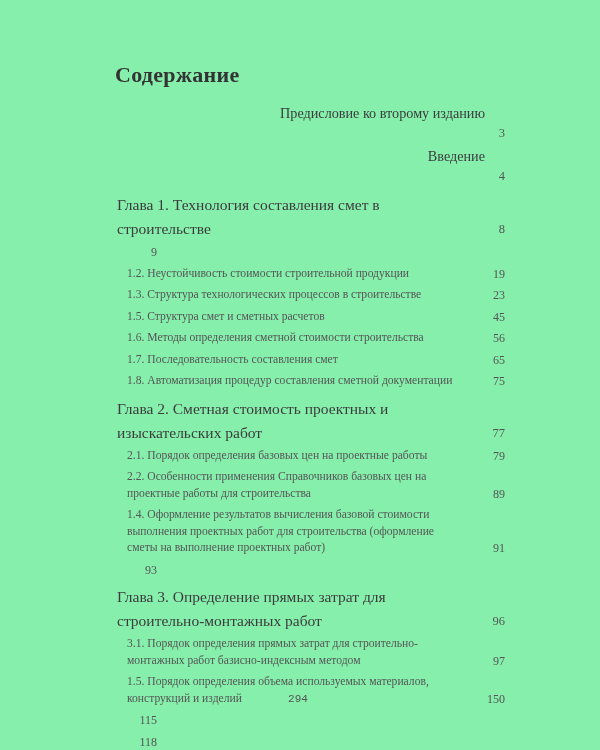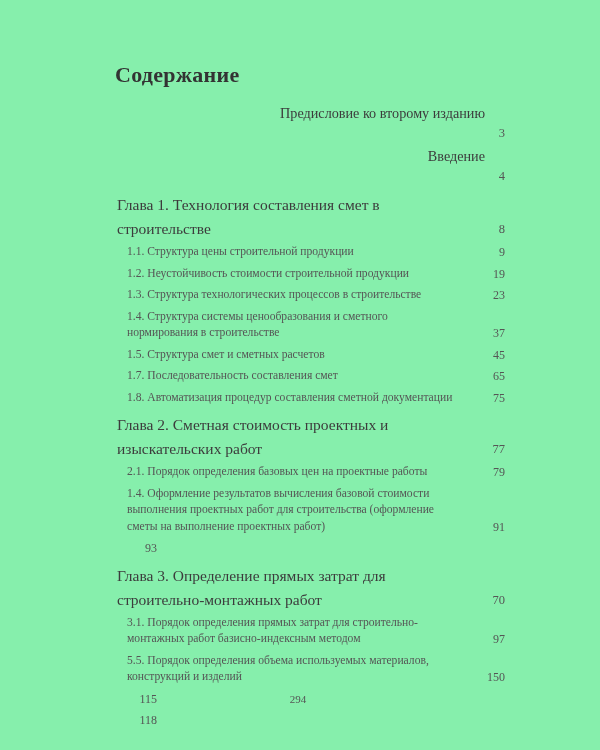--- a/index.html
+++ b/index.html
@@ -11,21 +11,21 @@
   .toc { position: absolute; left: 117px; top: 103px; width: 388px; }
   .row { display: flex; align-items: flex-end; justify-content: space-between; }
   .row .txt { flex: 1; padding-right: 20px; }
   .row .pg { width: 30px; text-align: right; }
   .row.top { font-size: 14.2px; line-height: 20px; color: #3c3c3c; margin-bottom: 3px; flex-direction: column; }
   .row.chapter { font-size: 15.5px; line-height: 24px; color: #3c3c3c; margin-bottom: 3px; margin-top: 7px; }
   .row.chapter .pg, .row.top .pg { font-size: 12.5px; color: #555; }
   .row.sub { font-size: 11.6px; line-height: 16.5px; color: #555; padding-left: 10px; margin-bottom: 5px; }
   .row.sub .pg { font-size: 12px; color: #555; }
   .footer { position: absolute; left: 0; width: 596px; top: 693px; text-align: center;
-            font-family: Liberation Serif, serif; font-size: 11px; color: #555; }
+            font-family: Liberation Mono, monospace; font-size: 11px; color: #555; }
 </style>
 </head>
 <body>
 
 <div class="page">
   <h1 class="title">Содержание</h1>
 
   <div class="toc">
     <div class="row top">
         <span class="txt">Предисловие ко второму изданию</span>
@@ -33,72 +33,75 @@
       </div>
     <div class="row top">
         <span class="txt">Введение</span>
         <span class="pg">4</span>
       </div>
     <div class="row chapter">
         <span class="txt">Глава 1. Технология составления смет в строительстве</span>
         <span class="pg">8</span>
       </div>
     <div class="row sub">
-        <span class="txt">1.1. Структура цены строительной продукции</span>
         <span class="pg">9</span>
       </div>
     <div class="row sub">
         <span class="txt">1.2. Неустойчивость стоимости строительной продукции</span>
         <span class="pg">19</span>
       </div>
     <div class="row sub">
         <span class="txt">1.3. Структура технологических процессов в строительстве</span>
         <span class="pg">23</span>
       </div>
     <div class="row sub">
-        <span class="txt">1.4. Структура системы ценообразования и сметного нормирования в строительстве</span>
-        <span class="pg">37</span>
+        <span class="txt">1.5. Структура смет и сметных расчетов</span>
+        <span class="pg">45</span>
       </div>
     <div class="row sub">
-        <span class="txt">1.5. Структура смет и сметных расчетов</span>
-        <span class="pg">45</span>
+        <span class="txt">1.6. Методы определения сметной стоимости строительства</span>
+        <span class="pg">56</span>
       </div>
     <div class="row sub">
         <span class="txt">1.7. Последовательность составления смет</span>
         <span class="pg">65</span>
       </div>
     <div class="row sub">
         <span class="txt">1.8. Автоматизация процедур составления сметной документации</span>
         <span class="pg">75</span>
       </div>
     <div class="row chapter">
         <span class="txt">Глава 2. Сметная стоимость проектных и изыскательских работ</span>
         <span class="pg">77</span>
       </div>
     <div class="row sub">
         <span class="txt">2.1. Порядок определения базовых цен на проектные работы</span>
         <span class="pg">79</span>
       </div>
     <div class="row sub">
+        <span class="txt">2.2. Особенности применения Справочников базовых цен на проектные работы для строительства</span>
+        <span class="pg">89</span>
+      </div>
+    <div class="row sub">
         <span class="txt">1.4. Оформление результатов вычисления базовой стоимости выполнения проектных работ для строительства (оформление сметы на выполнение проектных работ)</span>
         <span class="pg">91</span>
       </div>
     <div class="row sub">
         <span class="pg">93</span>
       </div>
     <div class="row chapter">
         <span class="txt">Глава 3. Определение прямых затрат для строительно-монтажных работ</span>
-        <span class="pg">70</span>
+        <span class="pg">96</span>
       </div>
     <div class="row sub">
         <span class="txt">3.1. Порядок определения прямых затрат для строительно-монтажных работ базисно-индексным методом</span>
         <span class="pg">97</span>
       </div>
     <div class="row sub">
-        <span class="txt">5.5. Порядок определения объема используемых материалов, конструкций и изделий</span>
+        <span class="txt">1.5. Порядок определения объема используемых материалов, конструкций и изделий</span>
         <span class="pg">150</span>
       </div>
     <div class="row sub">
         <span class="pg">115</span>
       </div>
     <div class="row sub">
         <span class="pg">118</span>
       </div>
   </div>
 

